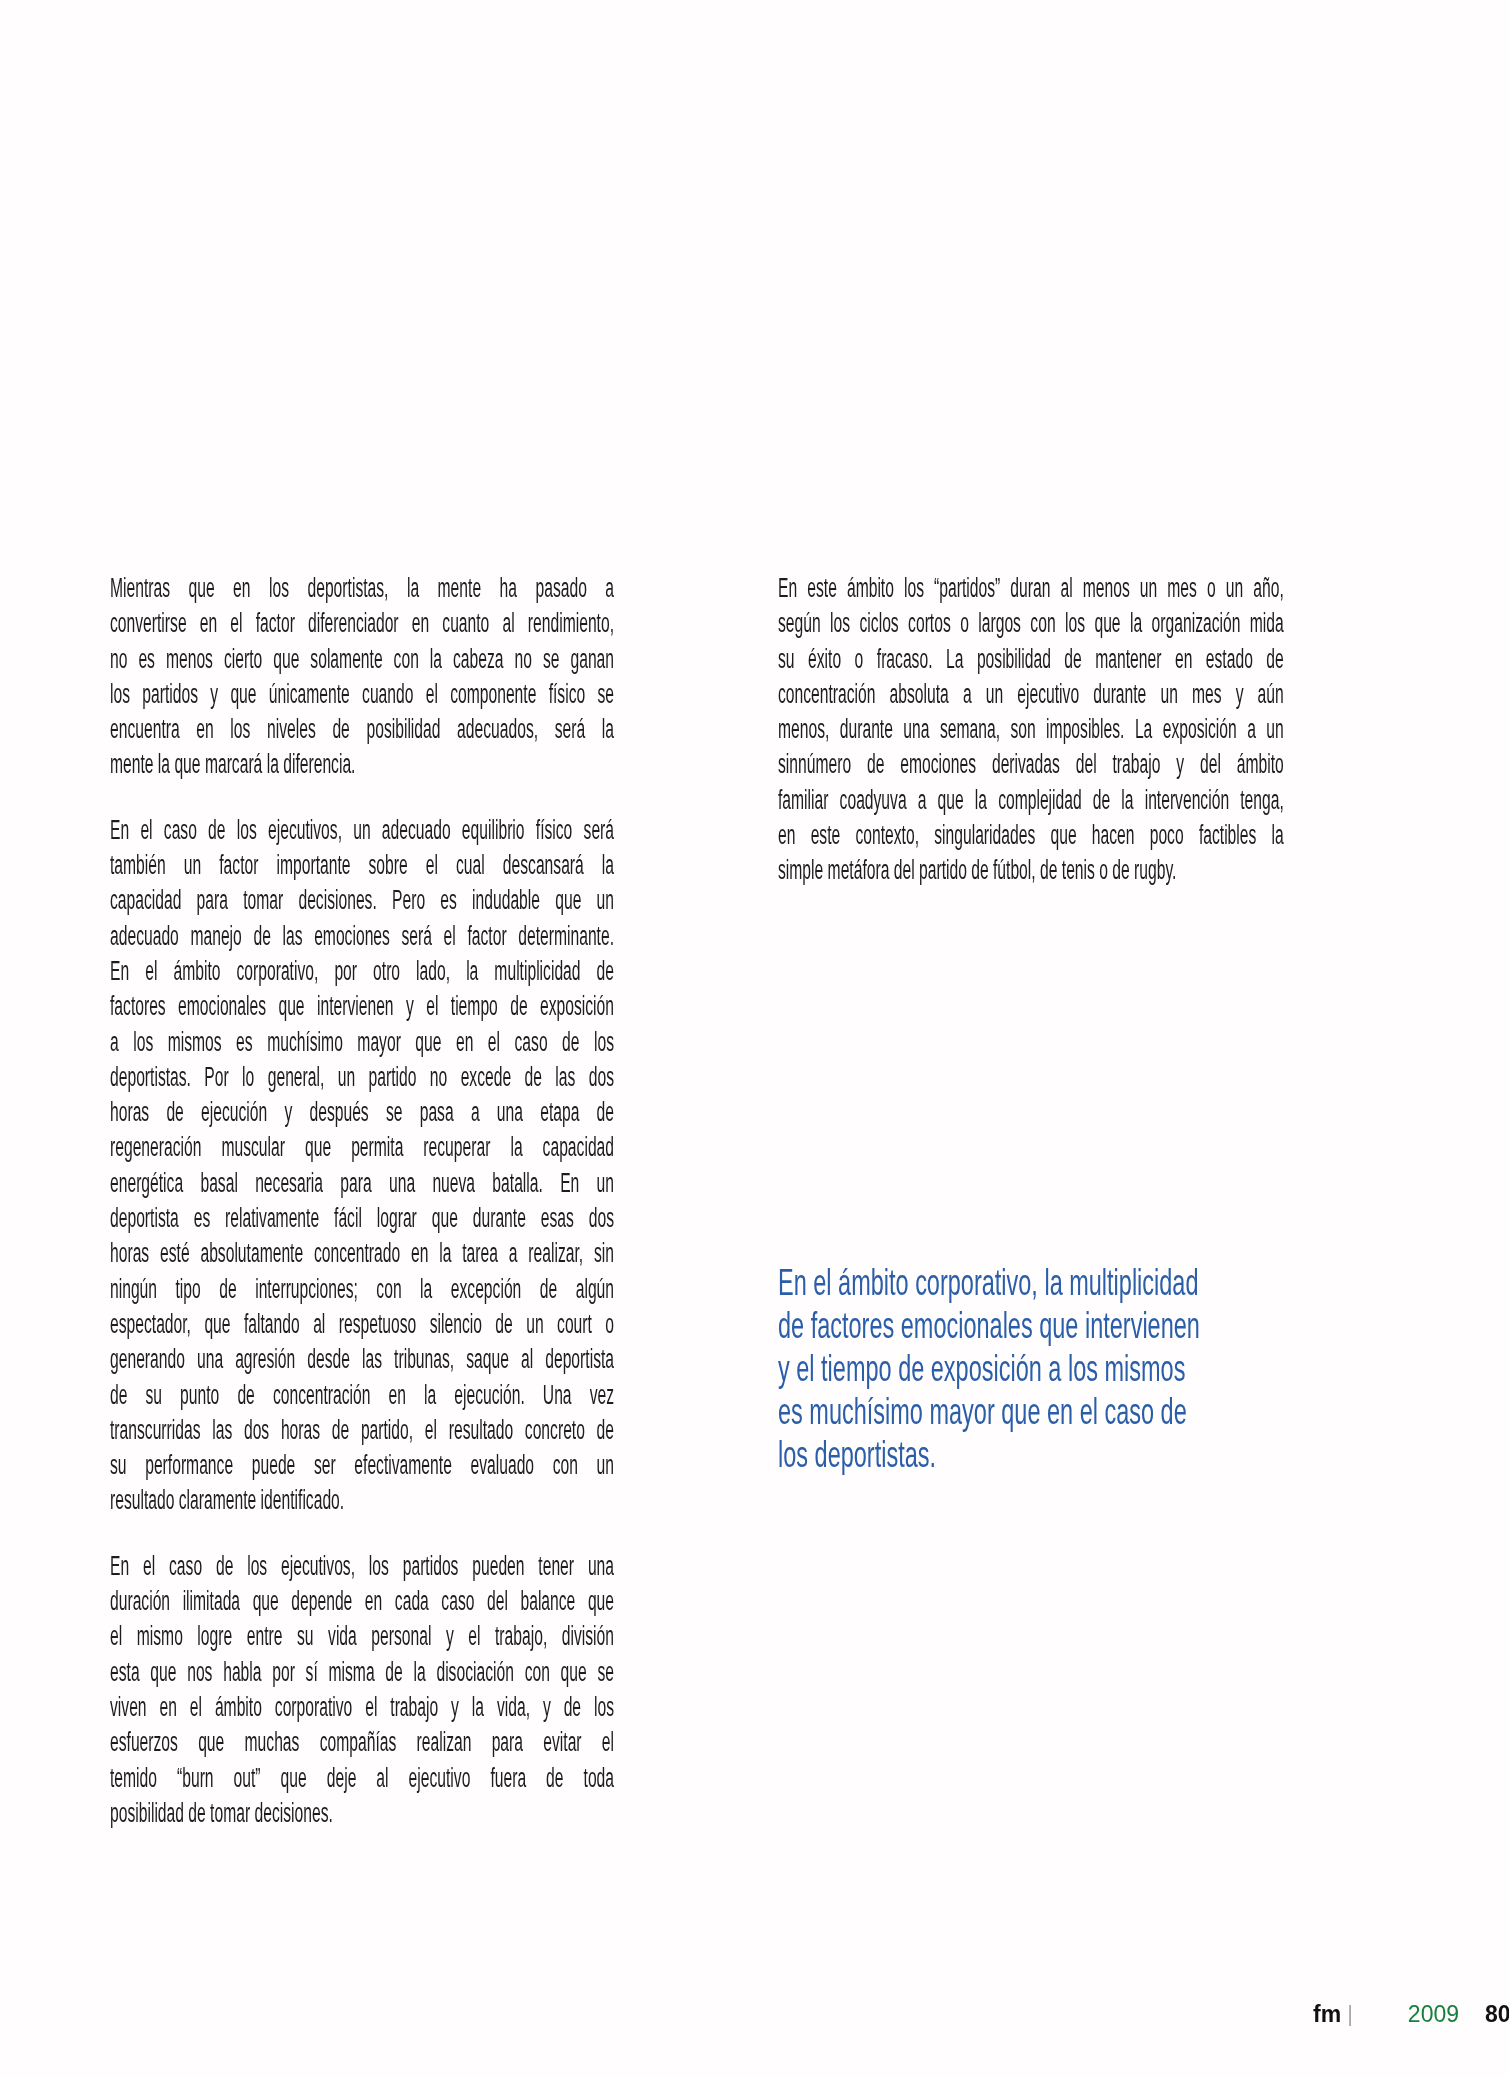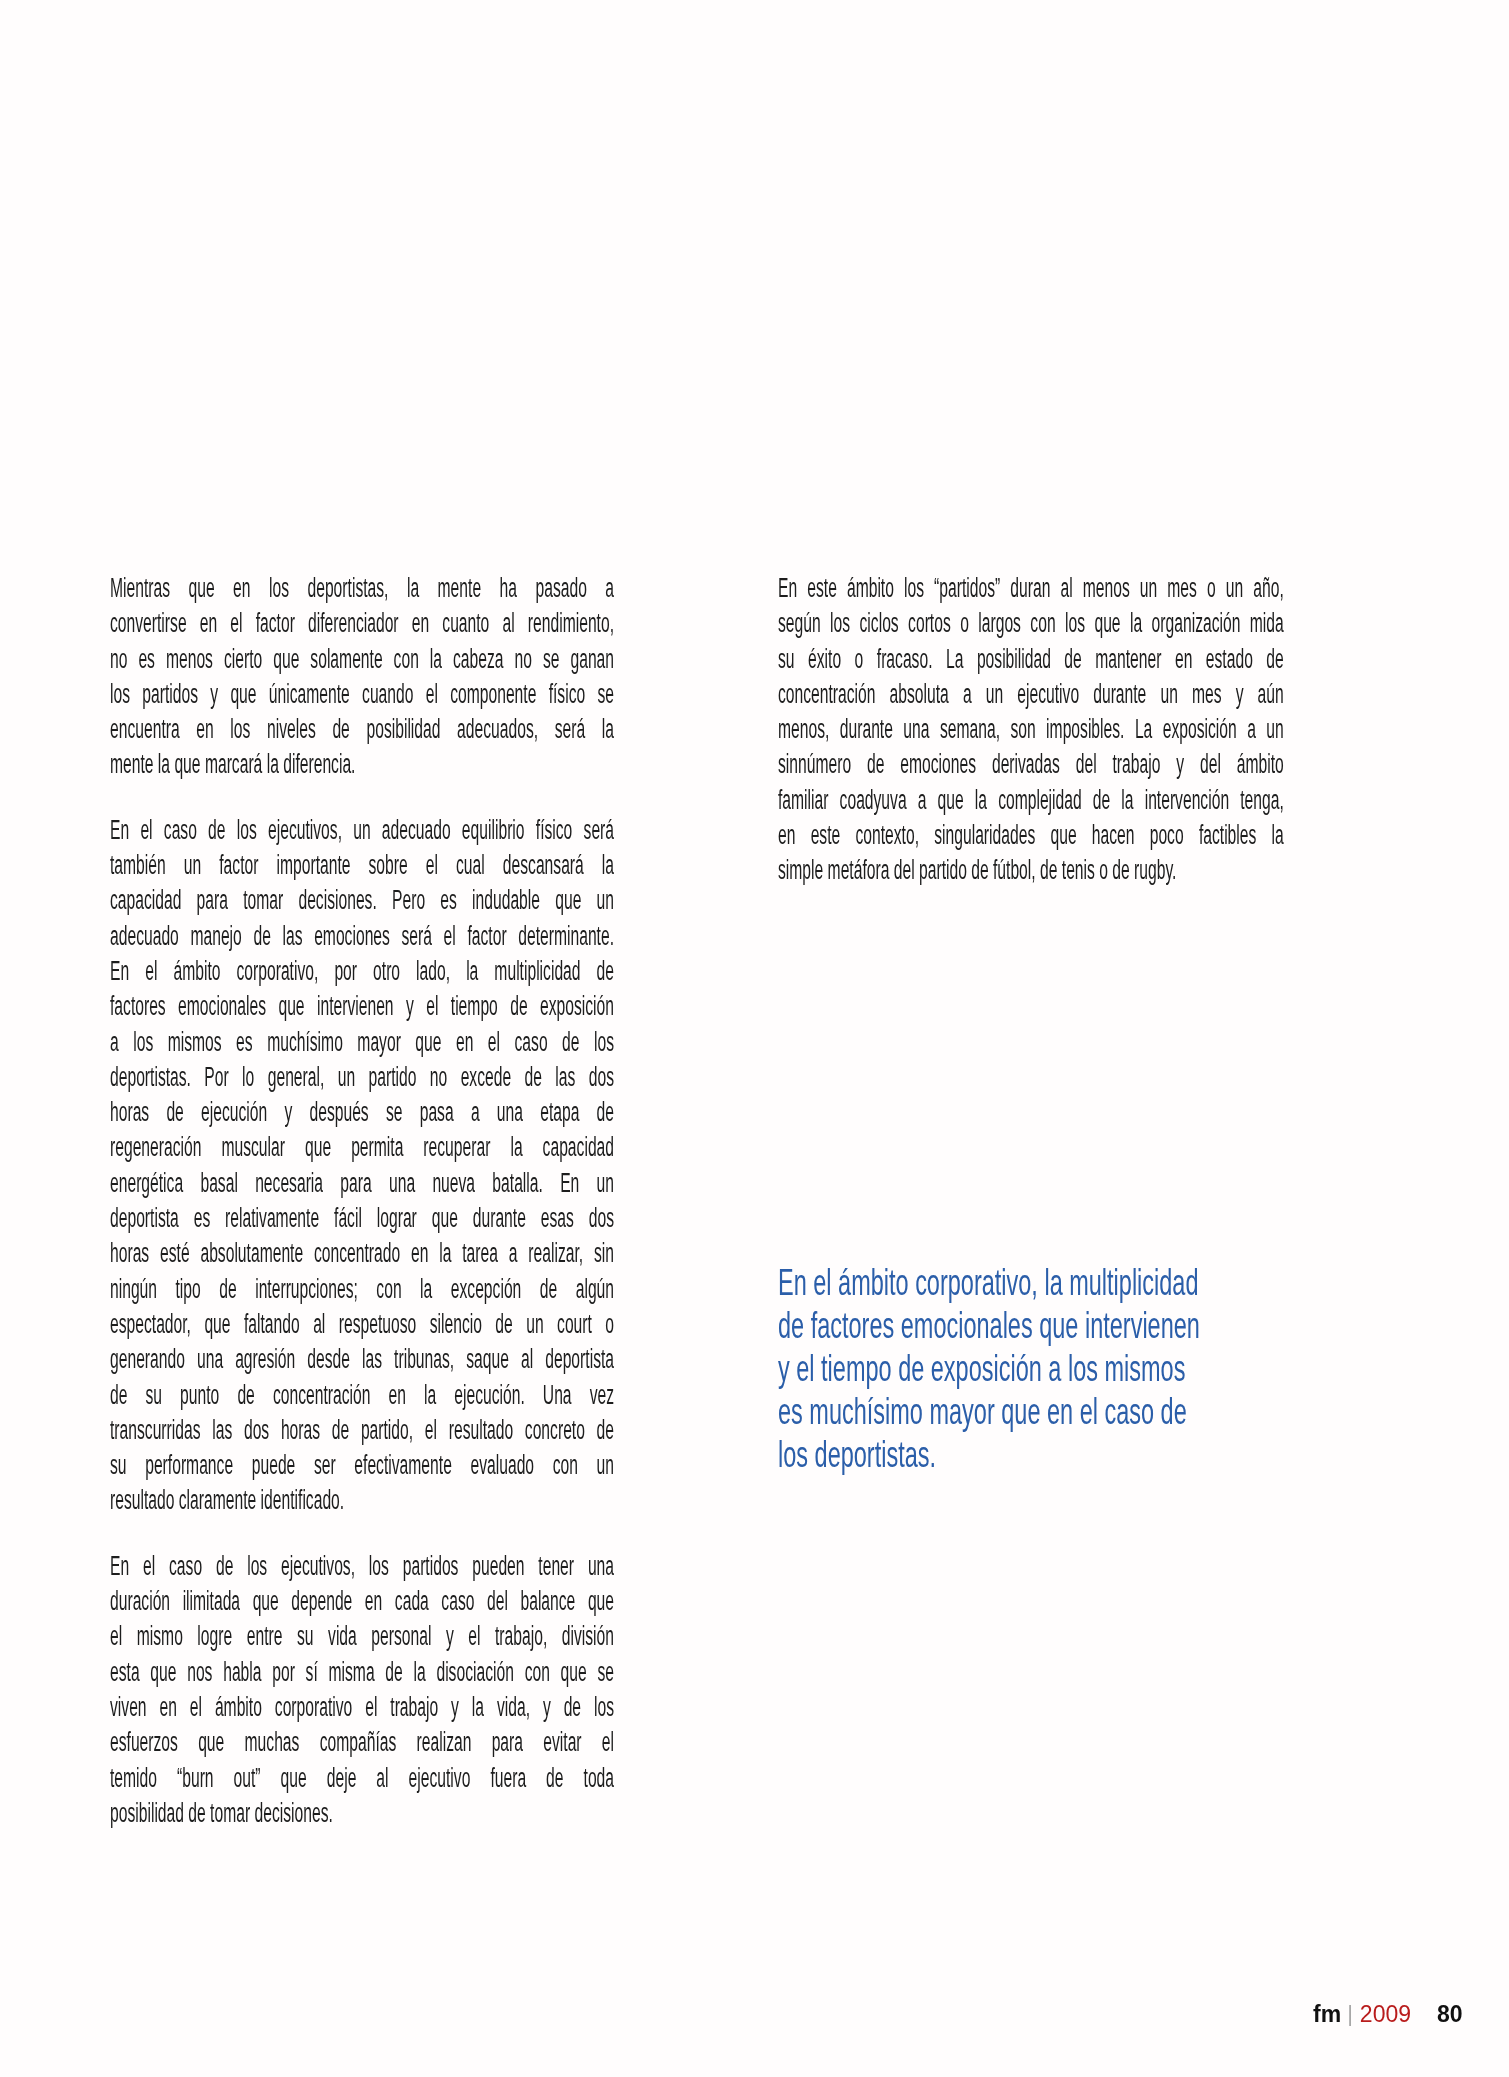--- a/index.html
+++ b/index.html
@@ -56,21 +56,21 @@
     left: 1313px;
     top: 2001px;
     display: flex;
     align-items: flex-start;
     font-size: 23px;
     color: #1a1a1a;
     white-space: nowrap;
   }
   .footer .mag  { font-weight: bold; color: #111111; }
   .footer .sep  { color: #a8a8a8; font-weight: 300; font-size: 22px; margin: 0 7px 0 6px; }
-  .footer .year { color: #b91c1c; font-weight: normal; }
+  .footer .year { color: #15803d; font-weight: normal; margin-left: 48px; }
   .footer .pnum { font-weight: bold; color: #111111; margin-left: 26px; }
 </style>
 </head>
 <body>
 
 <div class="page">
 
   <div class="column col-left">
     <div class="column-inner">
       <div class="para">

